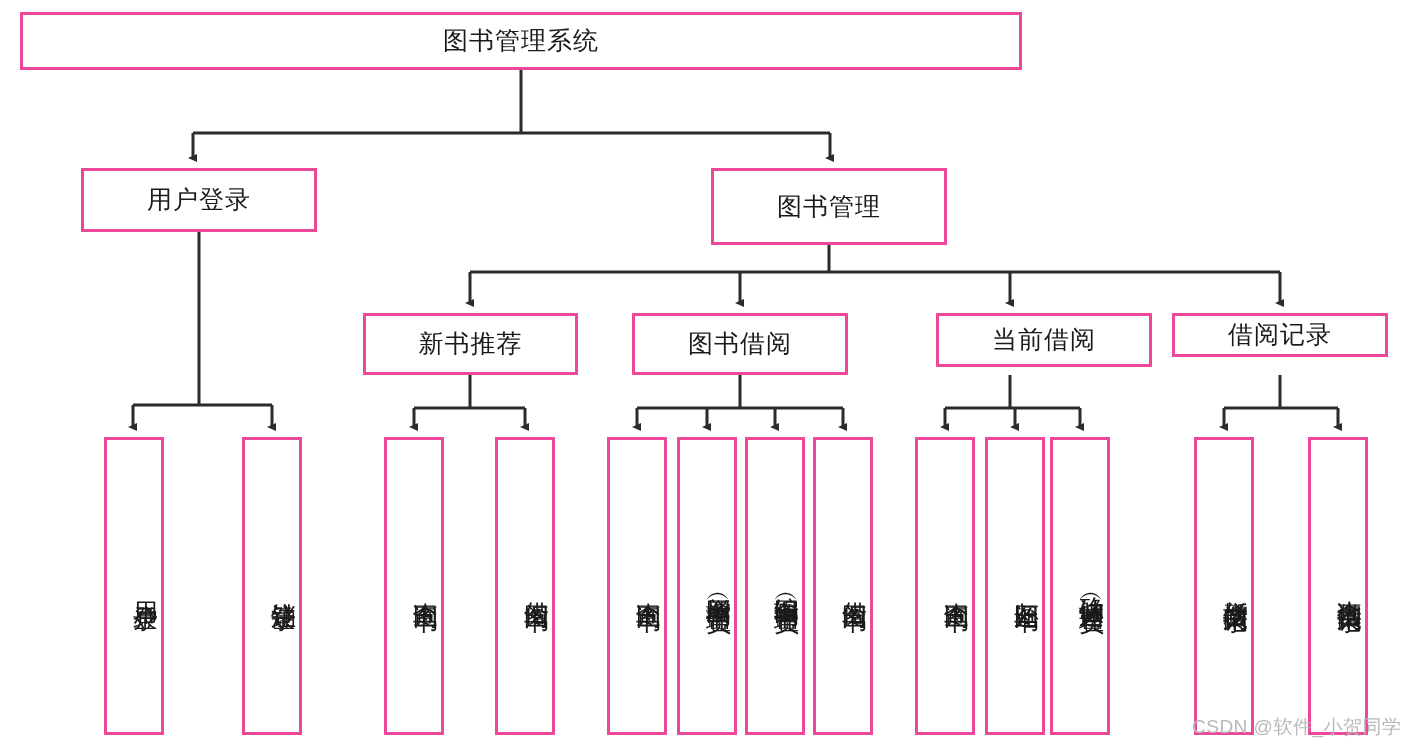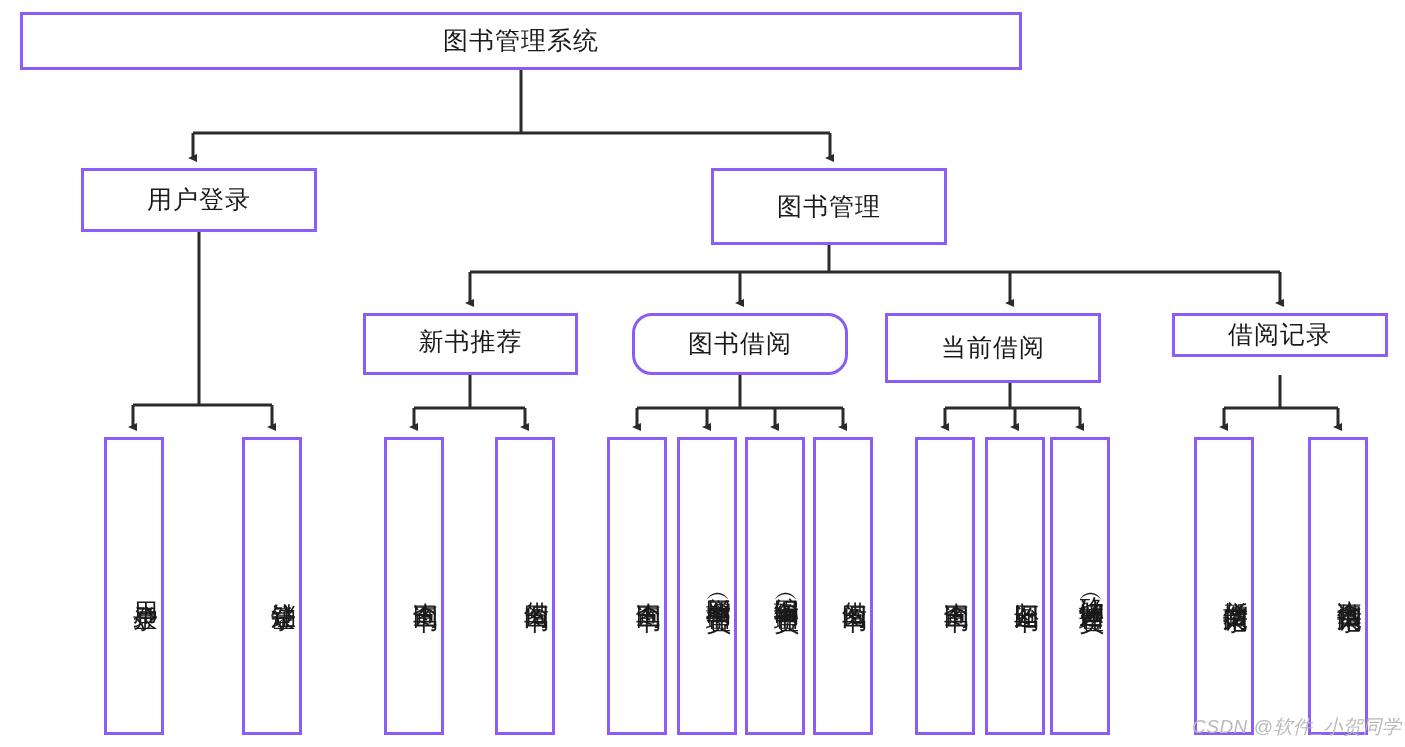--- a/index.html
+++ b/index.html
@@ -13,21 +13,21 @@
   #canvas {
     position: relative;
     width: 1405px;
     height: 747px;
     background: #ffffff;
     overflow: hidden;
   }
   .node {
     position: absolute;
     box-sizing: border-box;
-    border: 3px solid #8b5cf6;
+    border: 3px solid #ec4899;
     background: #ffffff;
     display: flex;
     align-items: center;
     justify-content: center;
     color: #1a1a1a;
   }
   .node.horiz {
     font-size: 25px;
     letter-spacing: 1px;
     line-height: 1.1;
@@ -58,21 +58,20 @@
     pointer-events: none;
   }
   .watermark {
     position: absolute;
     left: 1192px;
     top: 714px;
     font-size: 19px;
     color: #b9b9b9;
     letter-spacing: 0.5px;
     white-space: nowrap;
-    font-style: italic;
   }
 </style>
 </head>
 <body>
 
 <div id="canvas">
 
   <svg class="edges" viewBox="0 0 1405 747">
     <defs>
       <marker id="arrow" markerWidth="10" markerHeight="10" refX="5" refY="5" orient="auto" markerUnits="userSpaceOnUse">
@@ -127,27 +126,27 @@
     <span>图书管理系统</span>
   </div>
 
   <div class="node horiz" style="left:81px; top:168px; width:236px; height:64px;">
     <span>用户登录</span>
   </div>
   <div class="node horiz" style="left:711px; top:168px; width:236px; height:77px;">
     <span>图书管理</span>
   </div>
 
-  <div class="node horiz" style="left:363px; top:313px; width:215px; height:62px;font-family:Liberation Mono, monospace;">
+  <div class="node horiz" style="left:363px; top:313px; width:215px; height:62px;">
     <span>新书推荐</span>
   </div>
-  <div class="node horiz" style="left:632px; top:313px; width:216px; height:62px;border-radius:20px;">
+  <div class="node horiz" style="left:632px; top:313px; width:216px; height:62px;">
     <span>图书借阅</span>
   </div>
-  <div class="node horiz" style="left:885px; top:313px; width:216px; height:70px;">
+  <div class="node horiz" style="left:936px; top:313px; width:216px; height:54px;">
     <span>当前借阅</span>
   </div>
   <div class="node horiz" style="left:1172px; top:313px; width:216px; height:44px;">
     <span>借阅记录</span>
   </div>
 
   <div class="node vert" style="left:104px; top:437px; width:60px; height:298px;">
     <span class="vtext">用户登录</span>
   </div>
   <div class="node vert" style="left:242px; top:437px; width:60px; height:298px;">

